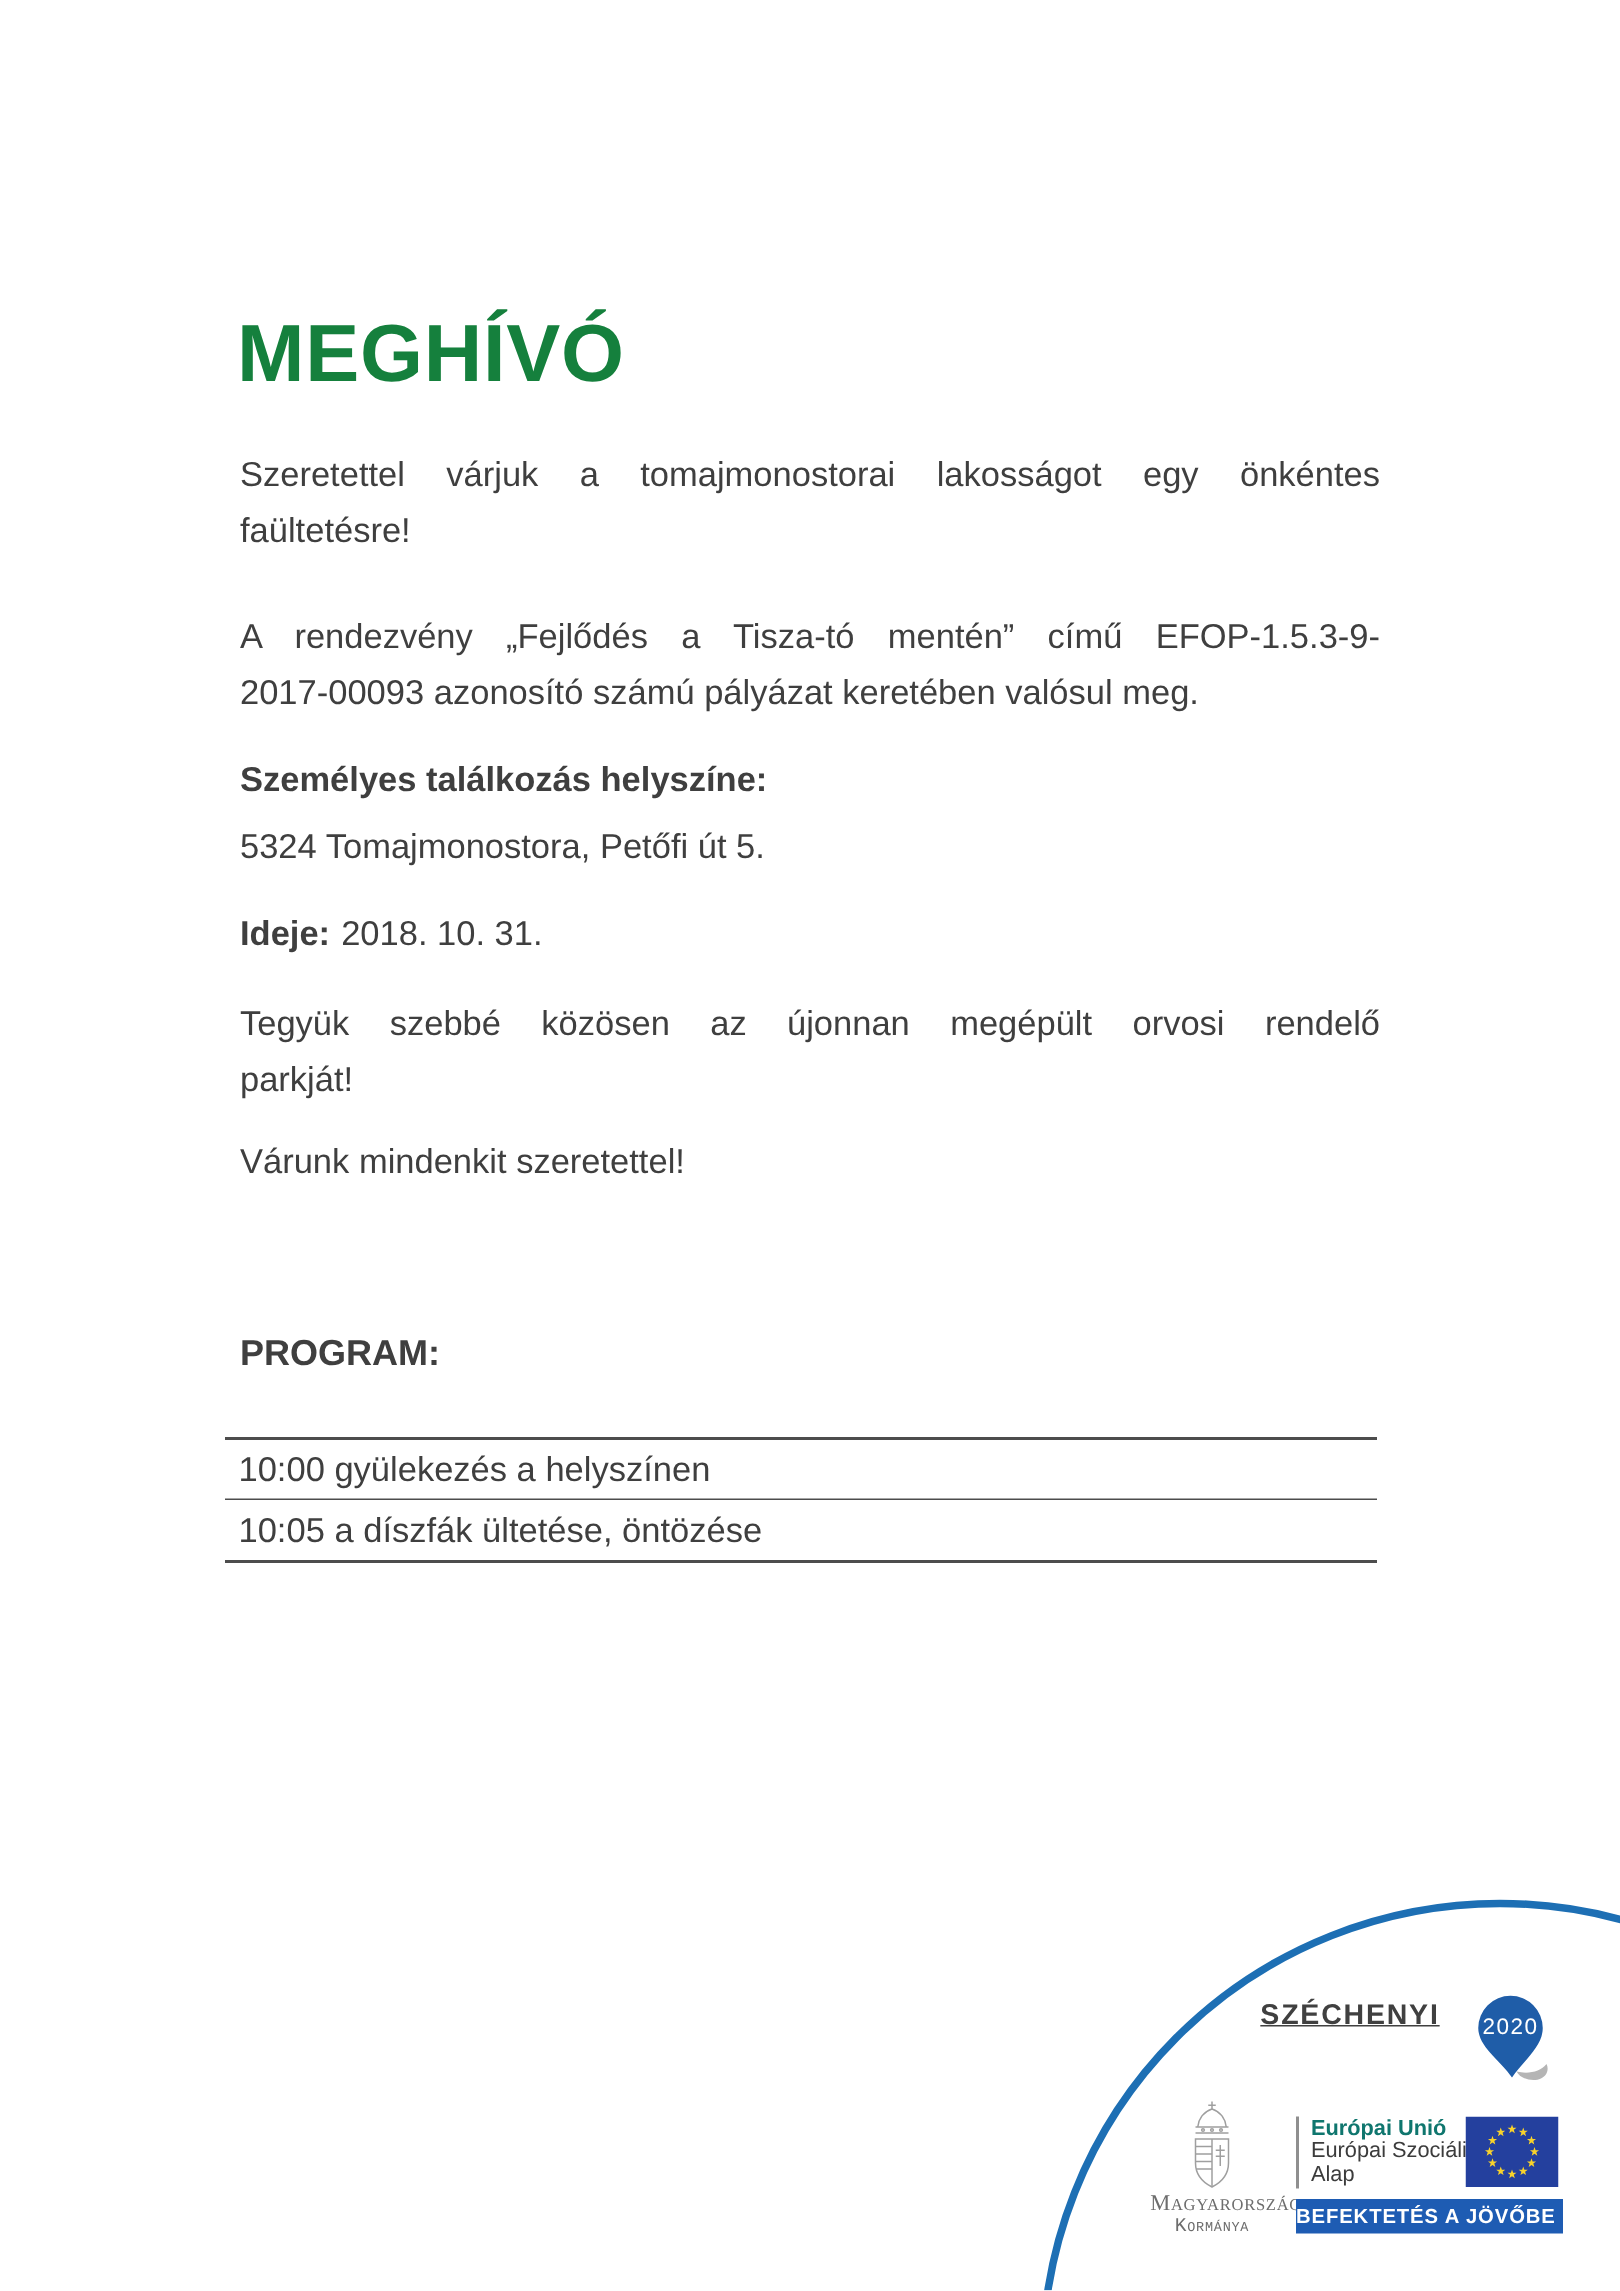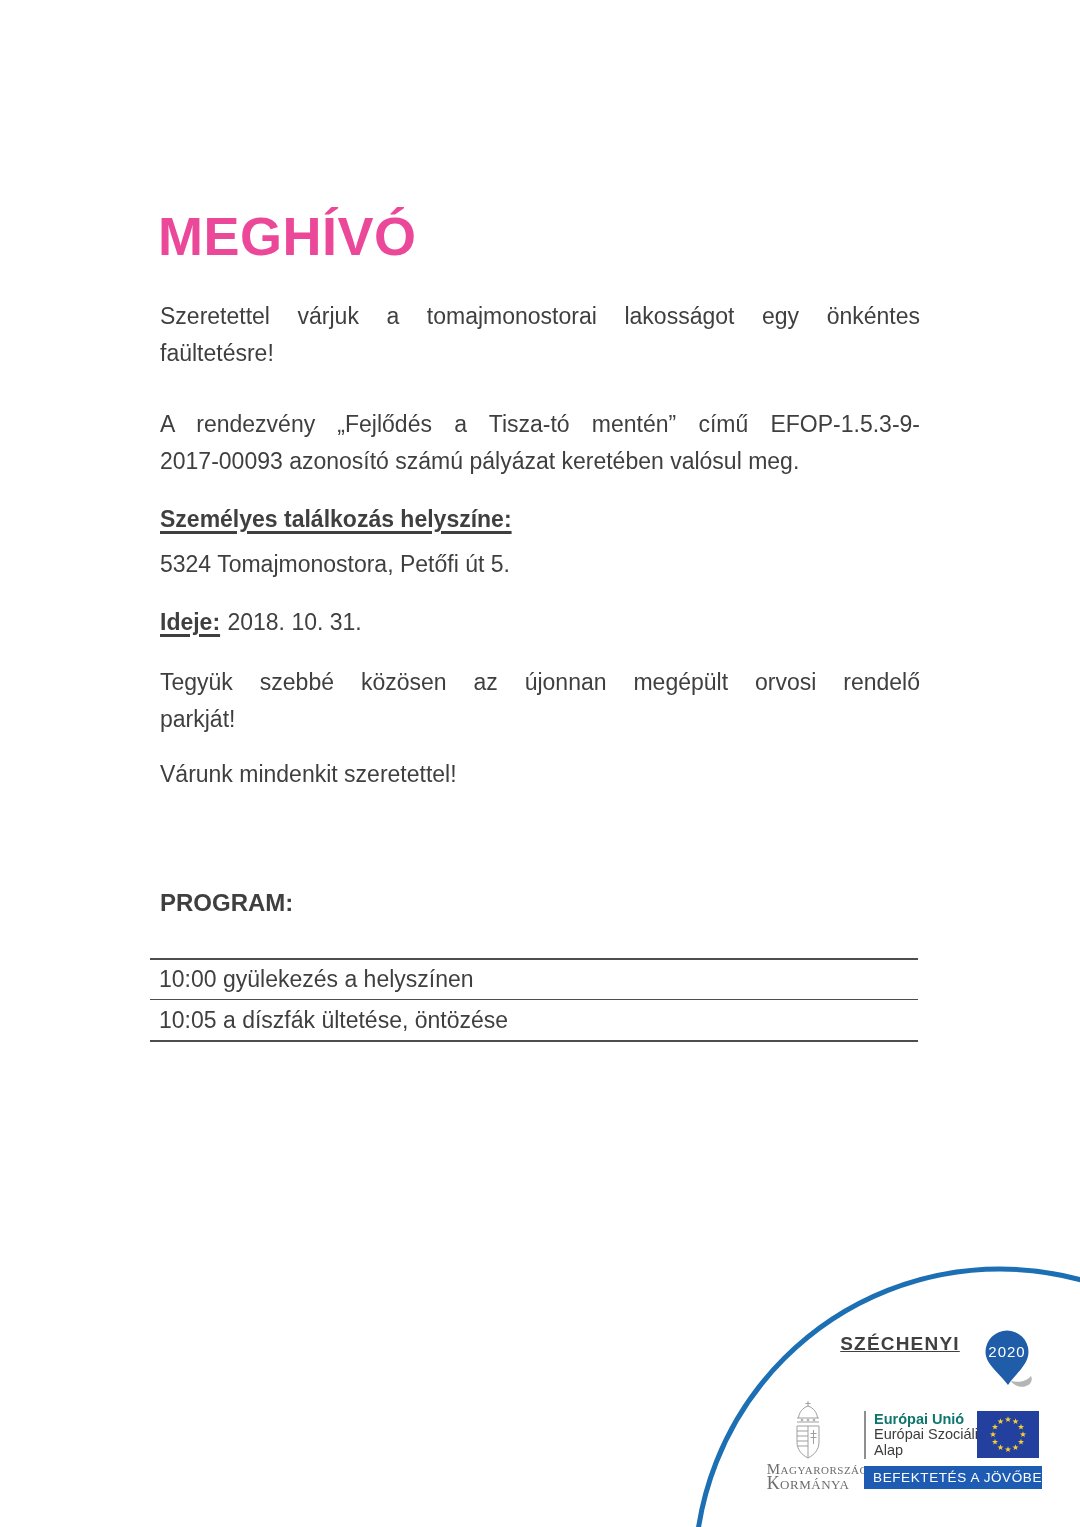--- a/index.html
+++ b/index.html
@@ -5,24 +5,24 @@
   html,body { margin:0; padding:0; background:#ffffff; }
   .page {
     position:relative; width:1080px; height:1527px; background:#ffffff;
     font-family:"Liberation Sans","DejaVu Sans",sans-serif;
     color:#3f3f3f; overflow:hidden;
   }
   .block { position:absolute; left:160px; width:760px; font-size:23px; line-height:37px; }
   .jline { text-align:justify; text-align-last:justify; }
   .doc-title {
     position:absolute; left:158px; top:204px; margin:0;
-    font-size:54px; line-height:1.2; font-weight:bold; color:#ec4899; letter-spacing:0.5px;
+    font-size:54px; line-height:1.2; font-weight:bold; color:#15803d; letter-spacing:0.5px;
   }
   .run-bu {
-    font-weight:bold; text-decoration:underline;
+    font-weight:bold; 
     text-decoration-thickness:2.5px; text-underline-offset:4px;
   }
   .date-value { margin-left:0.32em; }
   .program-heading { position:absolute; left:160px; top:884px; font-size:24px; line-height:37px; font-weight:bold; }
   .program-table {
     position:absolute; left:150px; top:958px; width:768px;
     border-top:2.5px solid #4d4d4d; border-bottom:2.5px solid #4d4d4d;
   }
   .program-row { height:39px; line-height:39px; padding-left:9px; font-size:23px; }
   .program-row + .program-row { border-top:1.5px solid #4d4d4d; height:40px; line-height:40px; }
@@ -37,29 +37,29 @@
     position:absolute; left:985px; top:1343px; width:44px; text-align:center;
     color:#ffffff; font-size:15px; line-height:17px; font-weight:400; letter-spacing:1px;
   }
   .crest-svg { position:absolute; left:792px; top:1400px; }
   .gov-text {
     position:absolute; left:748px; top:1462px; width:120px; text-align:center;
     font-family:"Liberation Serif","DejaVu Serif",serif; font-variant:small-caps;
     color:#6d6d6d; letter-spacing:0.5px;
   }
   .gov-line1 { font-size:15px; line-height:15px;text-align:right; }
-  .gov-line2 { font-size:18px; line-height:13px; }
+  .gov-line2 { font-size:13px; line-height:13px;font-family:Liberation Mono, monospace; }
   .footer-divider { position:absolute; left:864px; top:1411px; width:2px; height:48px; background:#8f8f8f; }
   .eu-text { position:absolute; left:874px; top:1412px; font-size:14.5px; line-height:15.3px; color:#3c3c3c; }
   .eu-line1 { font-weight:bold; color:#0f766e; }
   .eu-flag { position:absolute; left:977px; top:1411px; }
   .eu-banner {
     position:absolute; left:864px; top:1466px; width:178px; height:23px;
-    background:#1e5cb3; color:#ffffff; text-align:right;
-    font-size:13.5px; line-height:23px; font-weight:normal; letter-spacing:0.6px;
+    background:#1e5cb3; color:#ffffff; text-align:left;
+    font-size:13.5px; line-height:23px; font-weight:bold; letter-spacing:0.6px;
   }
 </style>
 </head>
 <body>
 
 <div class="page">
 
   <h1 class="doc-title">MEGHÍVÓ</h1>
 
   <div class="block" style="top:298px">

